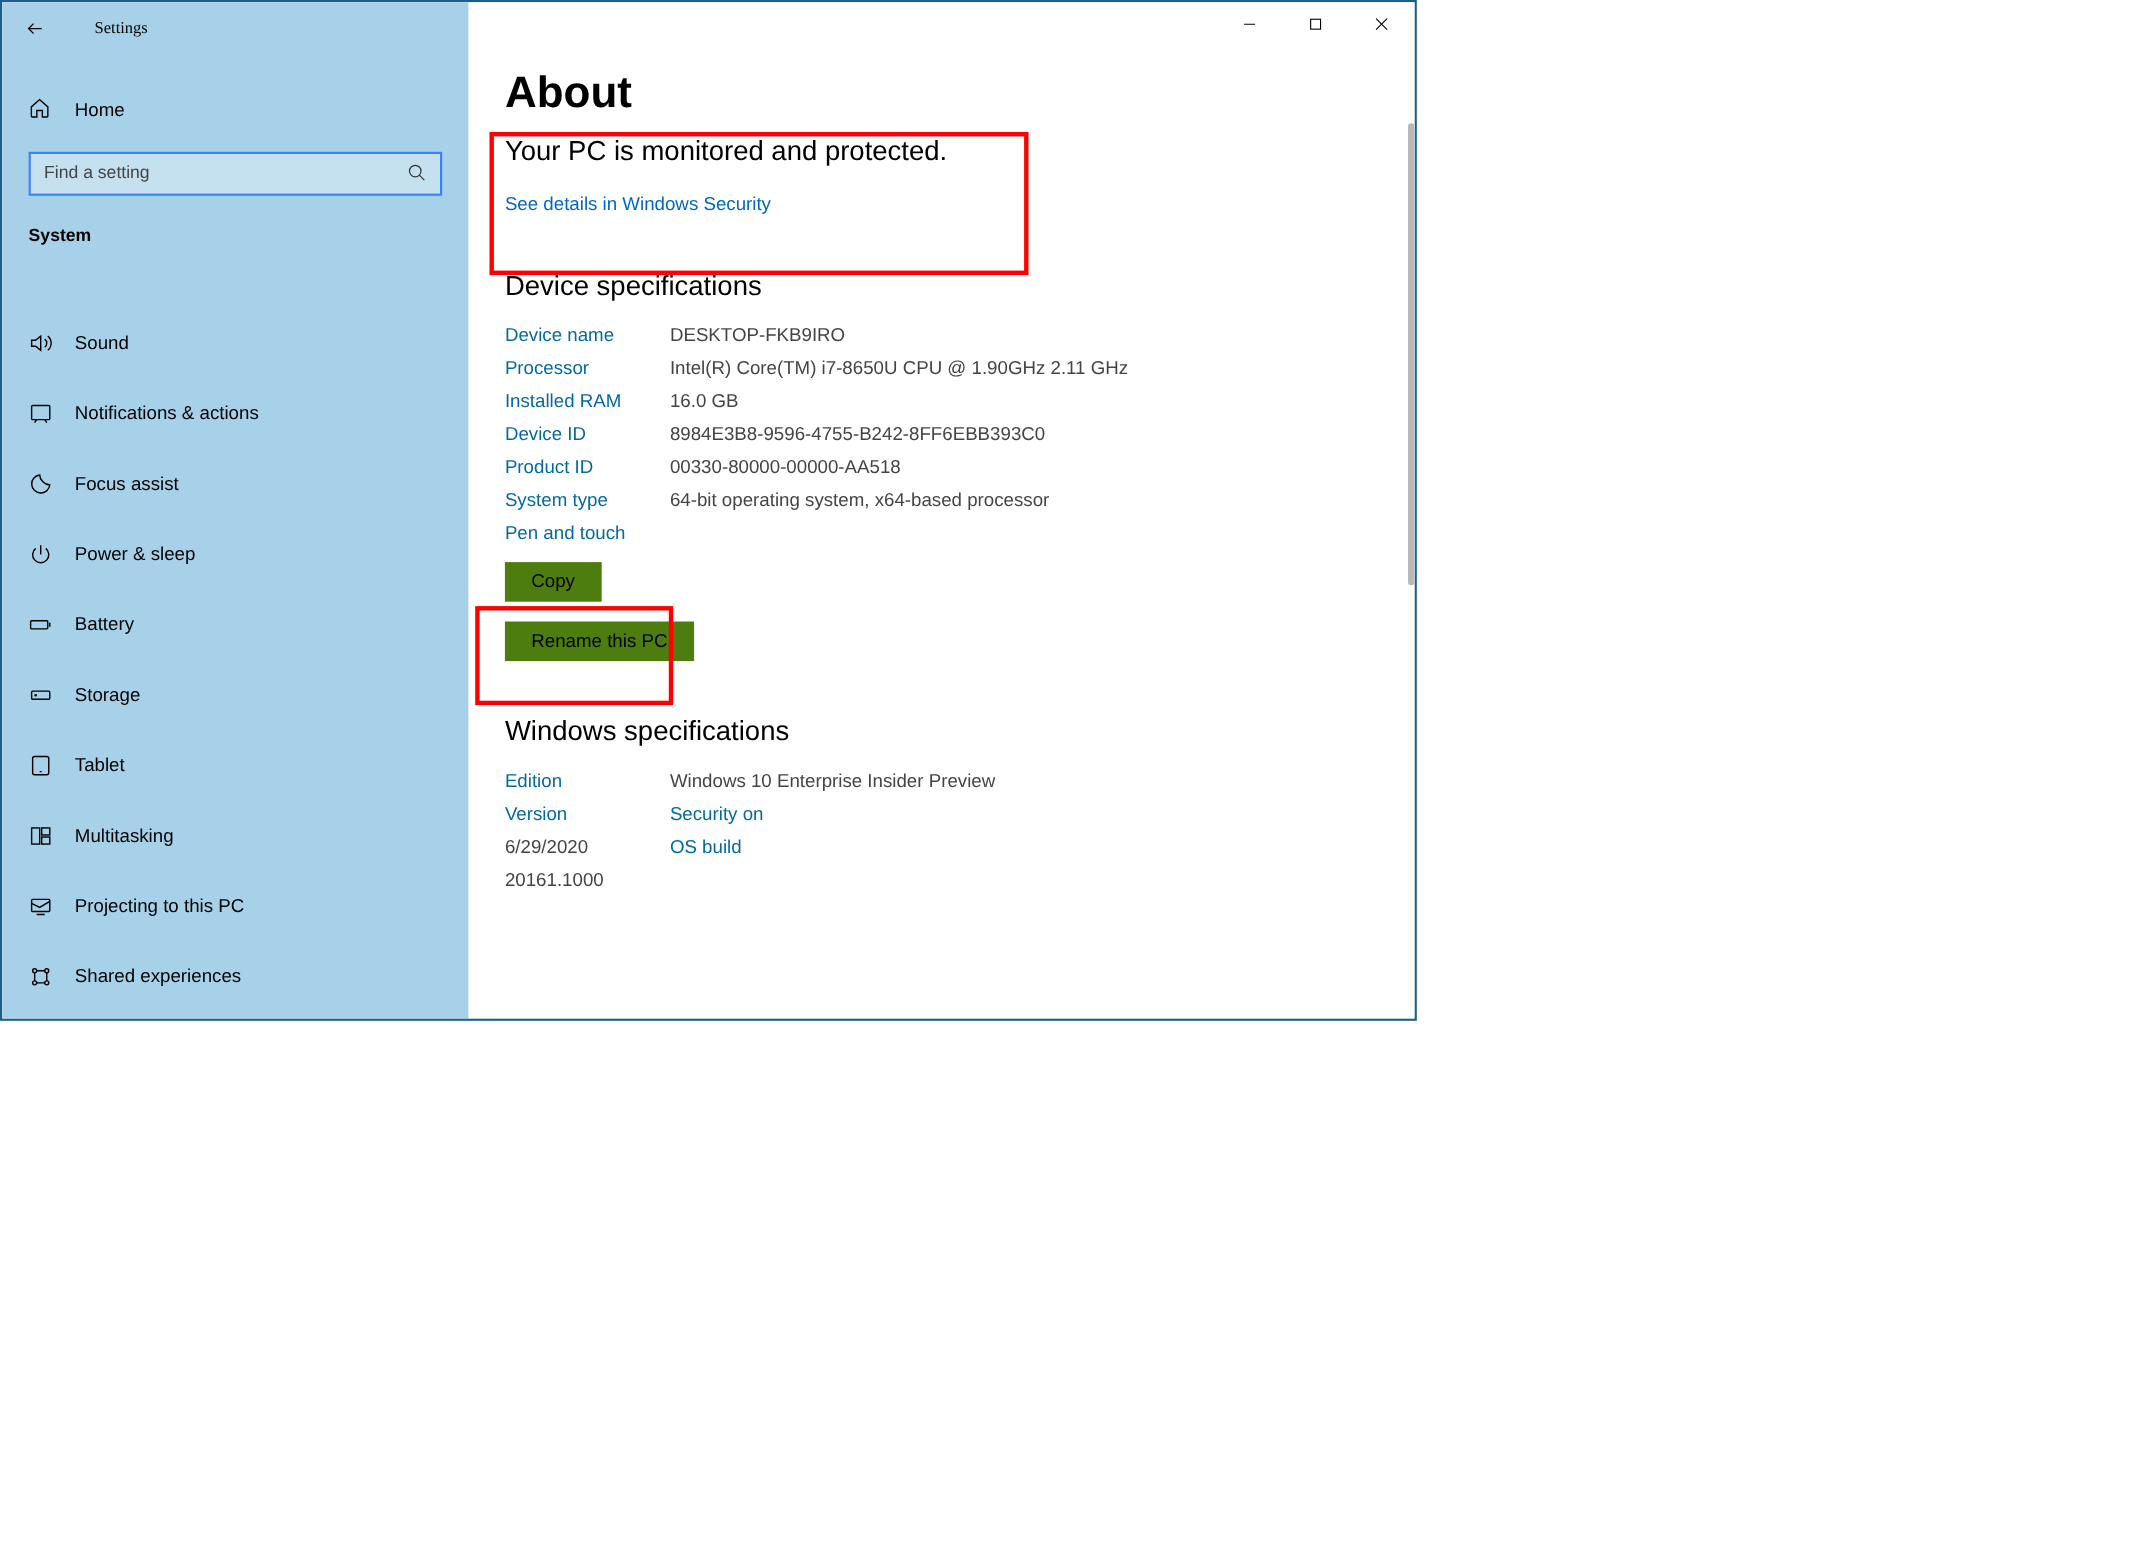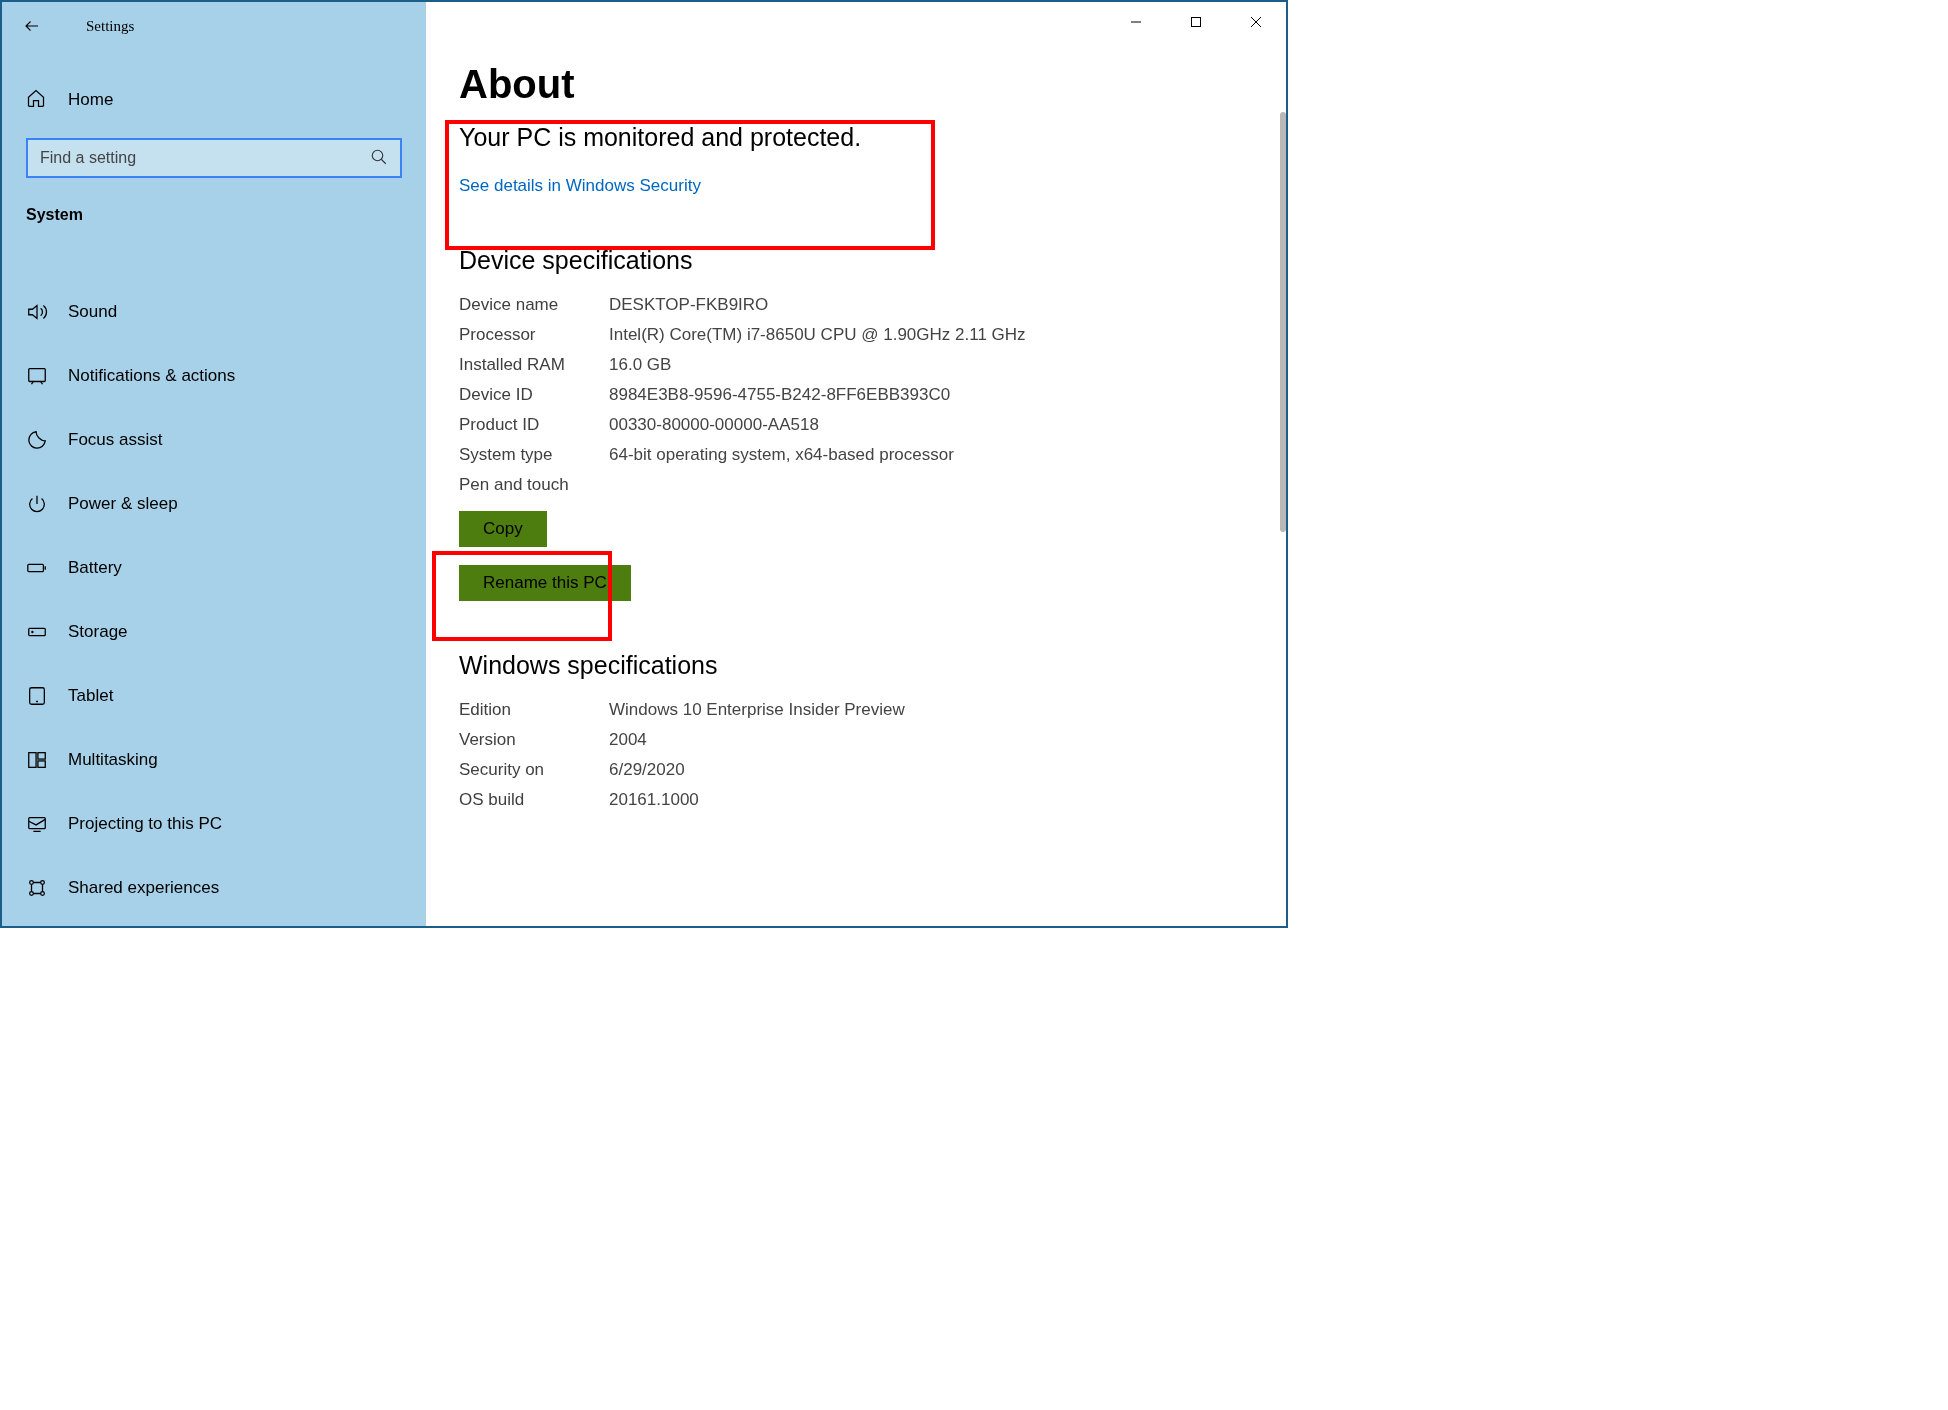--- a/index.html
+++ b/index.html
@@ -155,21 +155,21 @@
     margin-bottom: 20px;
   }
   .spec-table {
     display: grid;
     grid-template-columns: 150px 1fr;
     row-gap: 10px;
     column-gap: 0;
     font-size: 17px;
     color: #111;
   }
-  .spec-key { color: #404040; }
+  .spec-key { color: #0369a1; }
   .spec-val { color: #444; }
   .btn {
     display: inline-block;
     background: #4d7c0f;
     border: none;
     padding: 8px 24px;
     font-size: 17px;
     font-family: inherit;
     cursor: default;
   }
@@ -368,21 +368,20 @@
         </div>
 
       <button class="btn btn-copy">Copy</button><br>
       <button class="btn btn-rename">Rename this PC</button>
 
       <h2 class="section-title">Windows specifications</h2>
       <div class="spec-table" id="win-specs">
           <div class="spec-key">Edition</div>
           <div class="spec-val">Windows 10 Enterprise Insider Preview</div>
           <div class="spec-key">Version</div>
-          <div class="spec-val">2004</div>
           <div class="spec-key">Security on</div>
           <div class="spec-val">6/29/2020</div>
           <div class="spec-key">OS build</div>
           <div class="spec-val">20161.1000</div>
         </div>
     </div>
 
     <div class="scroll-thumb"></div>
   </main>
 </div>

